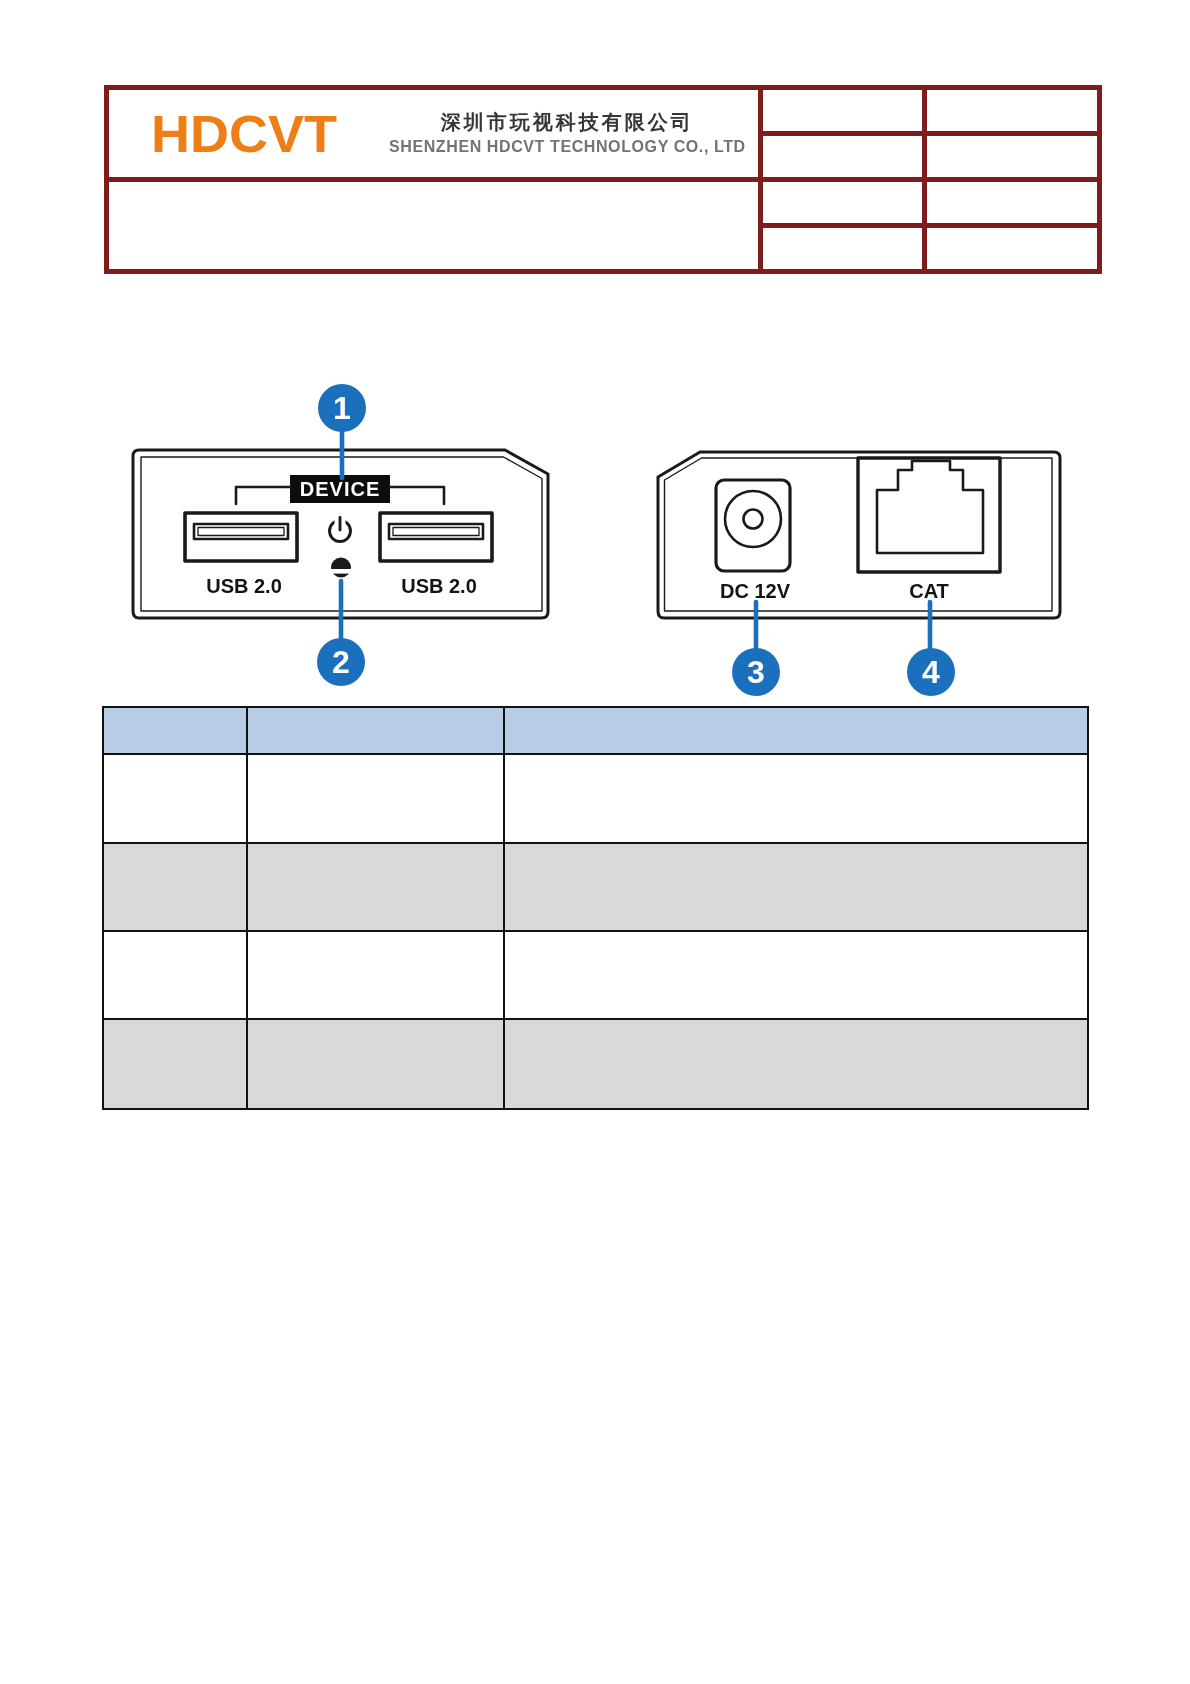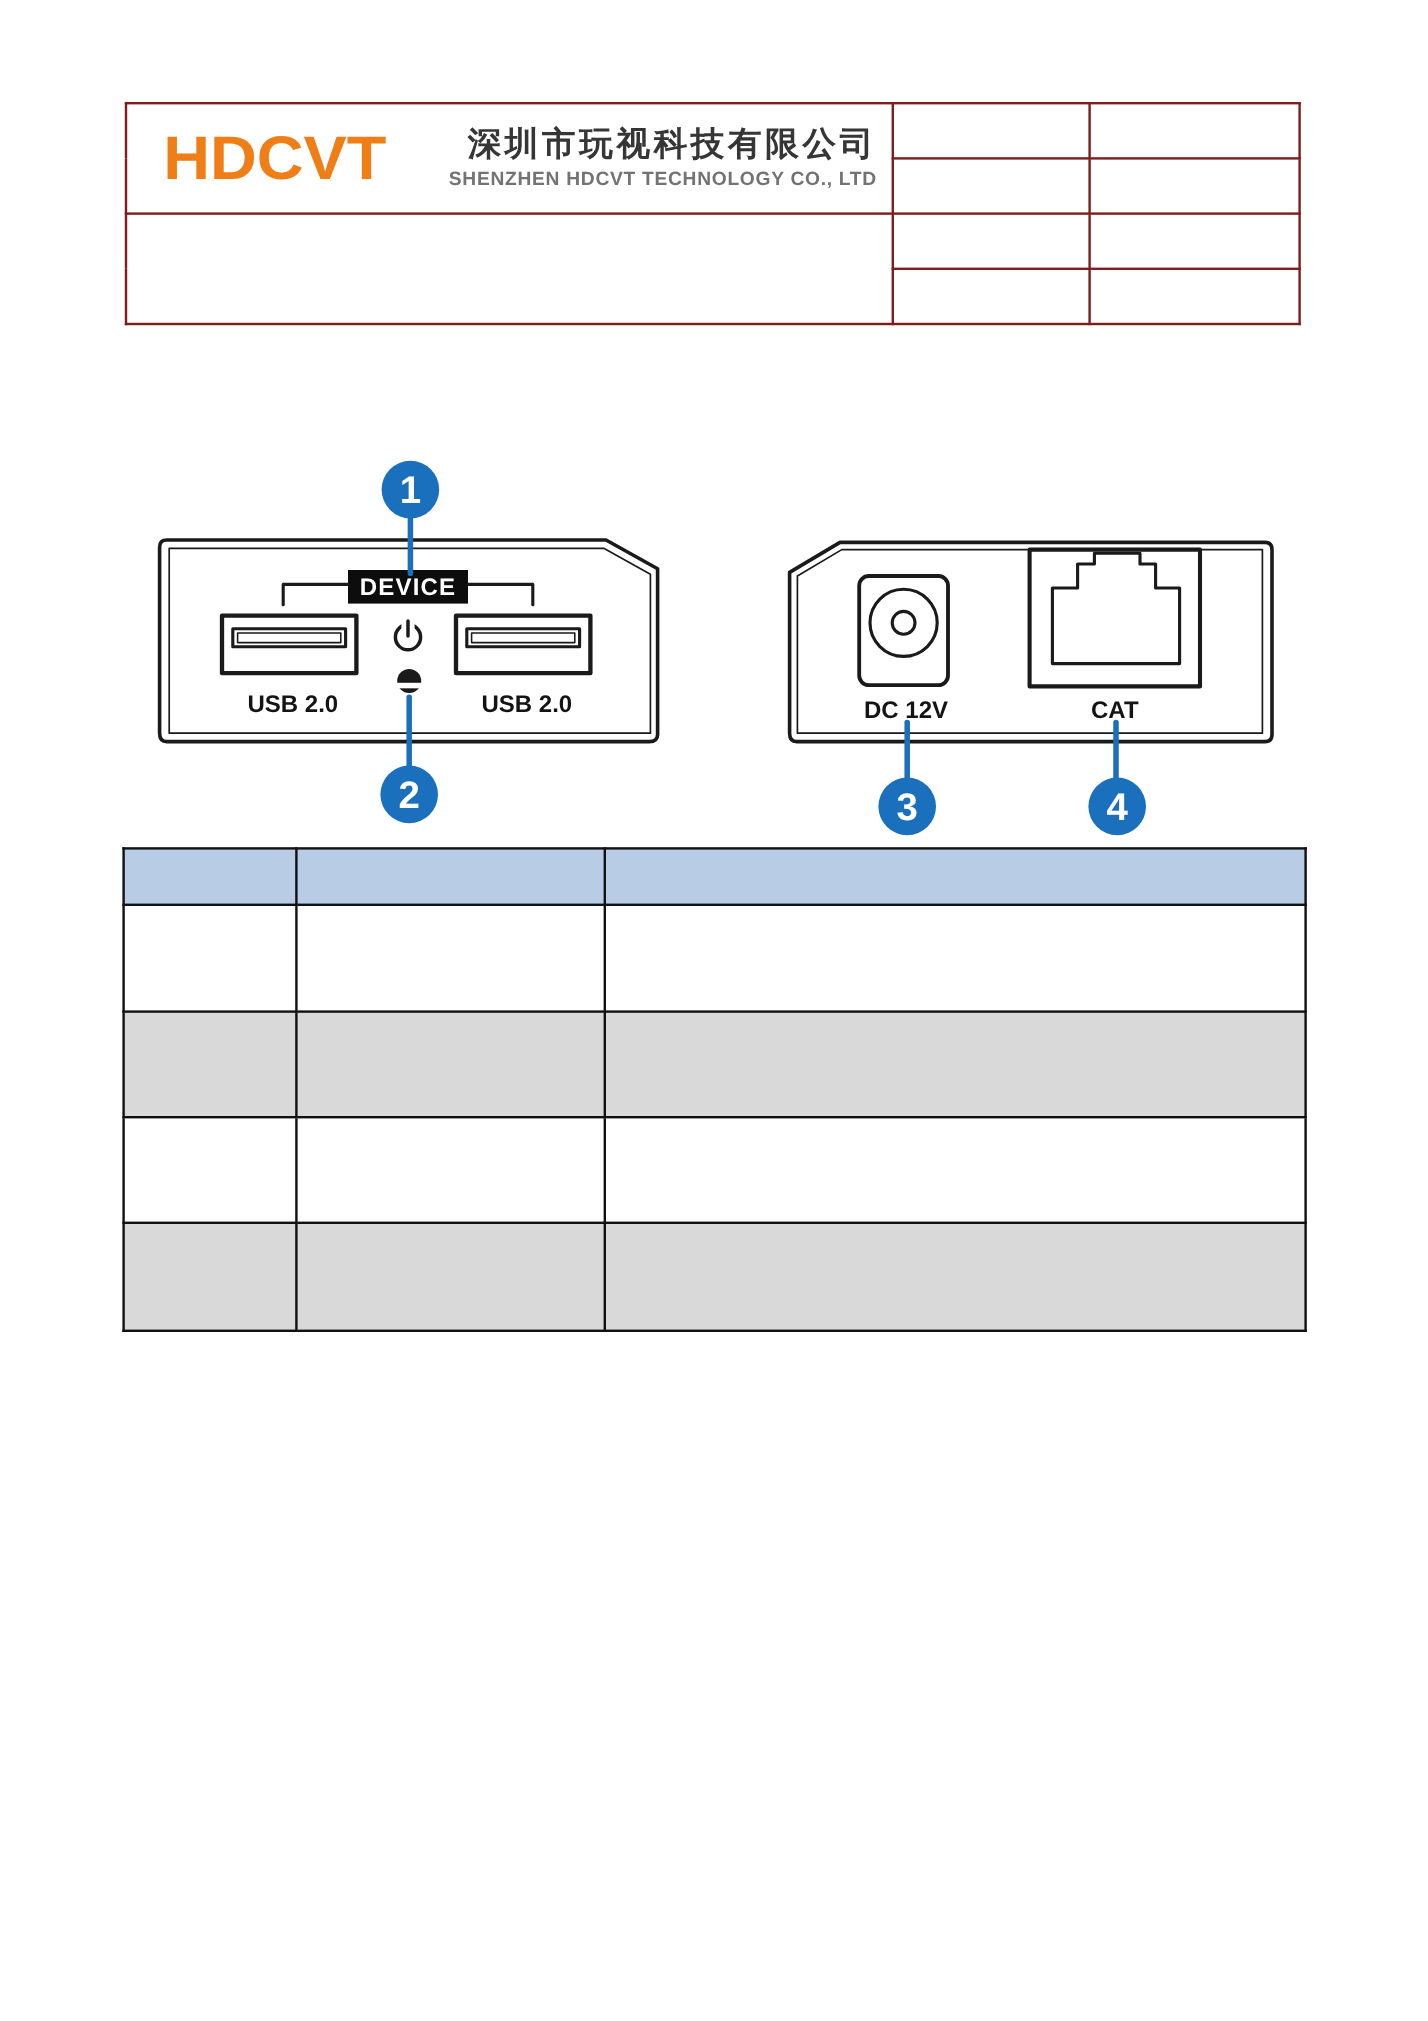--- a/index.html
+++ b/index.html
@@ -10,49 +10,48 @@
     font-family:"Liberation Sans", sans-serif;
     overflow:hidden;
   }
 
   
   table.hdr {
     position:absolute; left:104px; top:85px;
     border-collapse:collapse; table-layout:fixed;
   }
   table.hdr td {
-    border:2px solid #7f1d1d;
-    padding:0;
+    border:5px solid #7f1d1d;
+    padding:12px;
     vertical-align:middle;
   }
   .logo-row {
     display:flex; align-items:center;
     height:100%;
   }
   .logo-text {
     margin-left:30px;
     font-size:54px;
     font-weight:900;
     letter-spacing:0px;
     color:#ef7e17;
     line-height:1;
     transform:scaleY(0.95);
   }
   .company-block {
     margin-left:52px;
     text-align:center;
   }
   .company-cn {
-    font-size:28px;
+    font-size:20px;
     font-weight:600;
     letter-spacing:3px;
     color:#363636;
     line-height:1.1;
     white-space:nowrap;
-    text-align:right;
   }
   .company-en {
     margin-top:5px;
     font-size:16px;
     font-weight:700;
     letter-spacing:0.6px;
     color:#737373;
     white-space:nowrap;
   }
 

